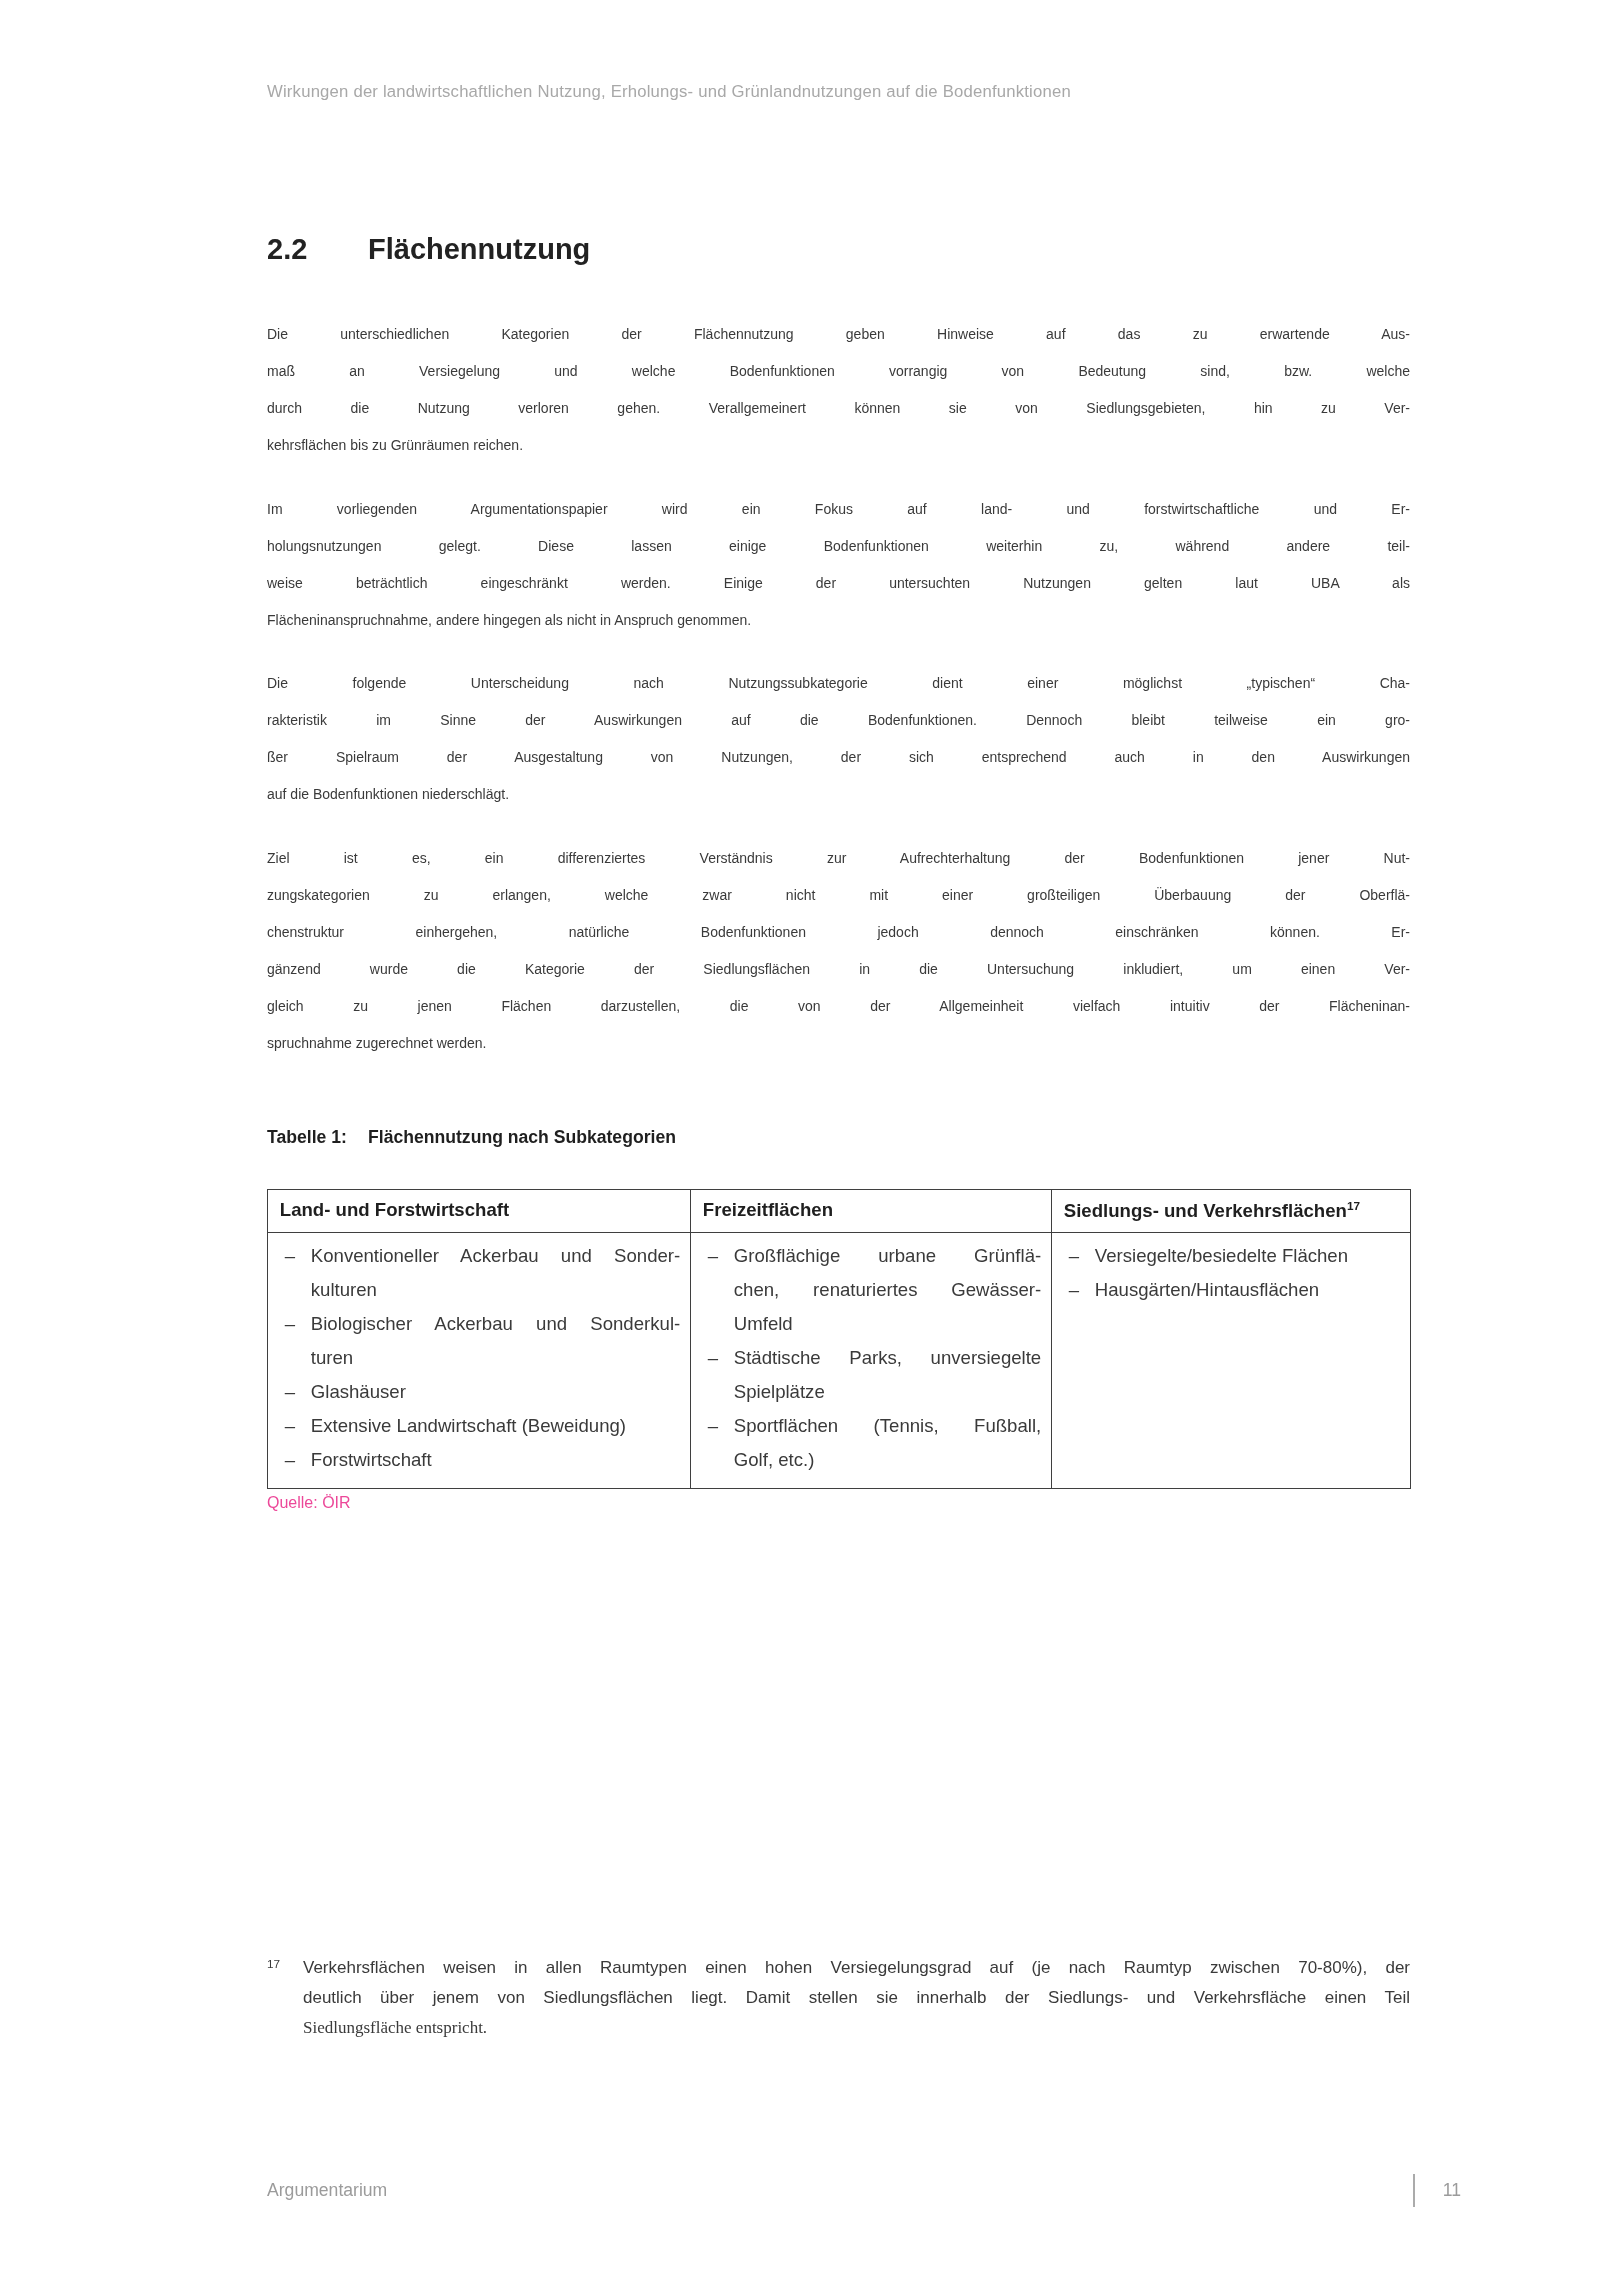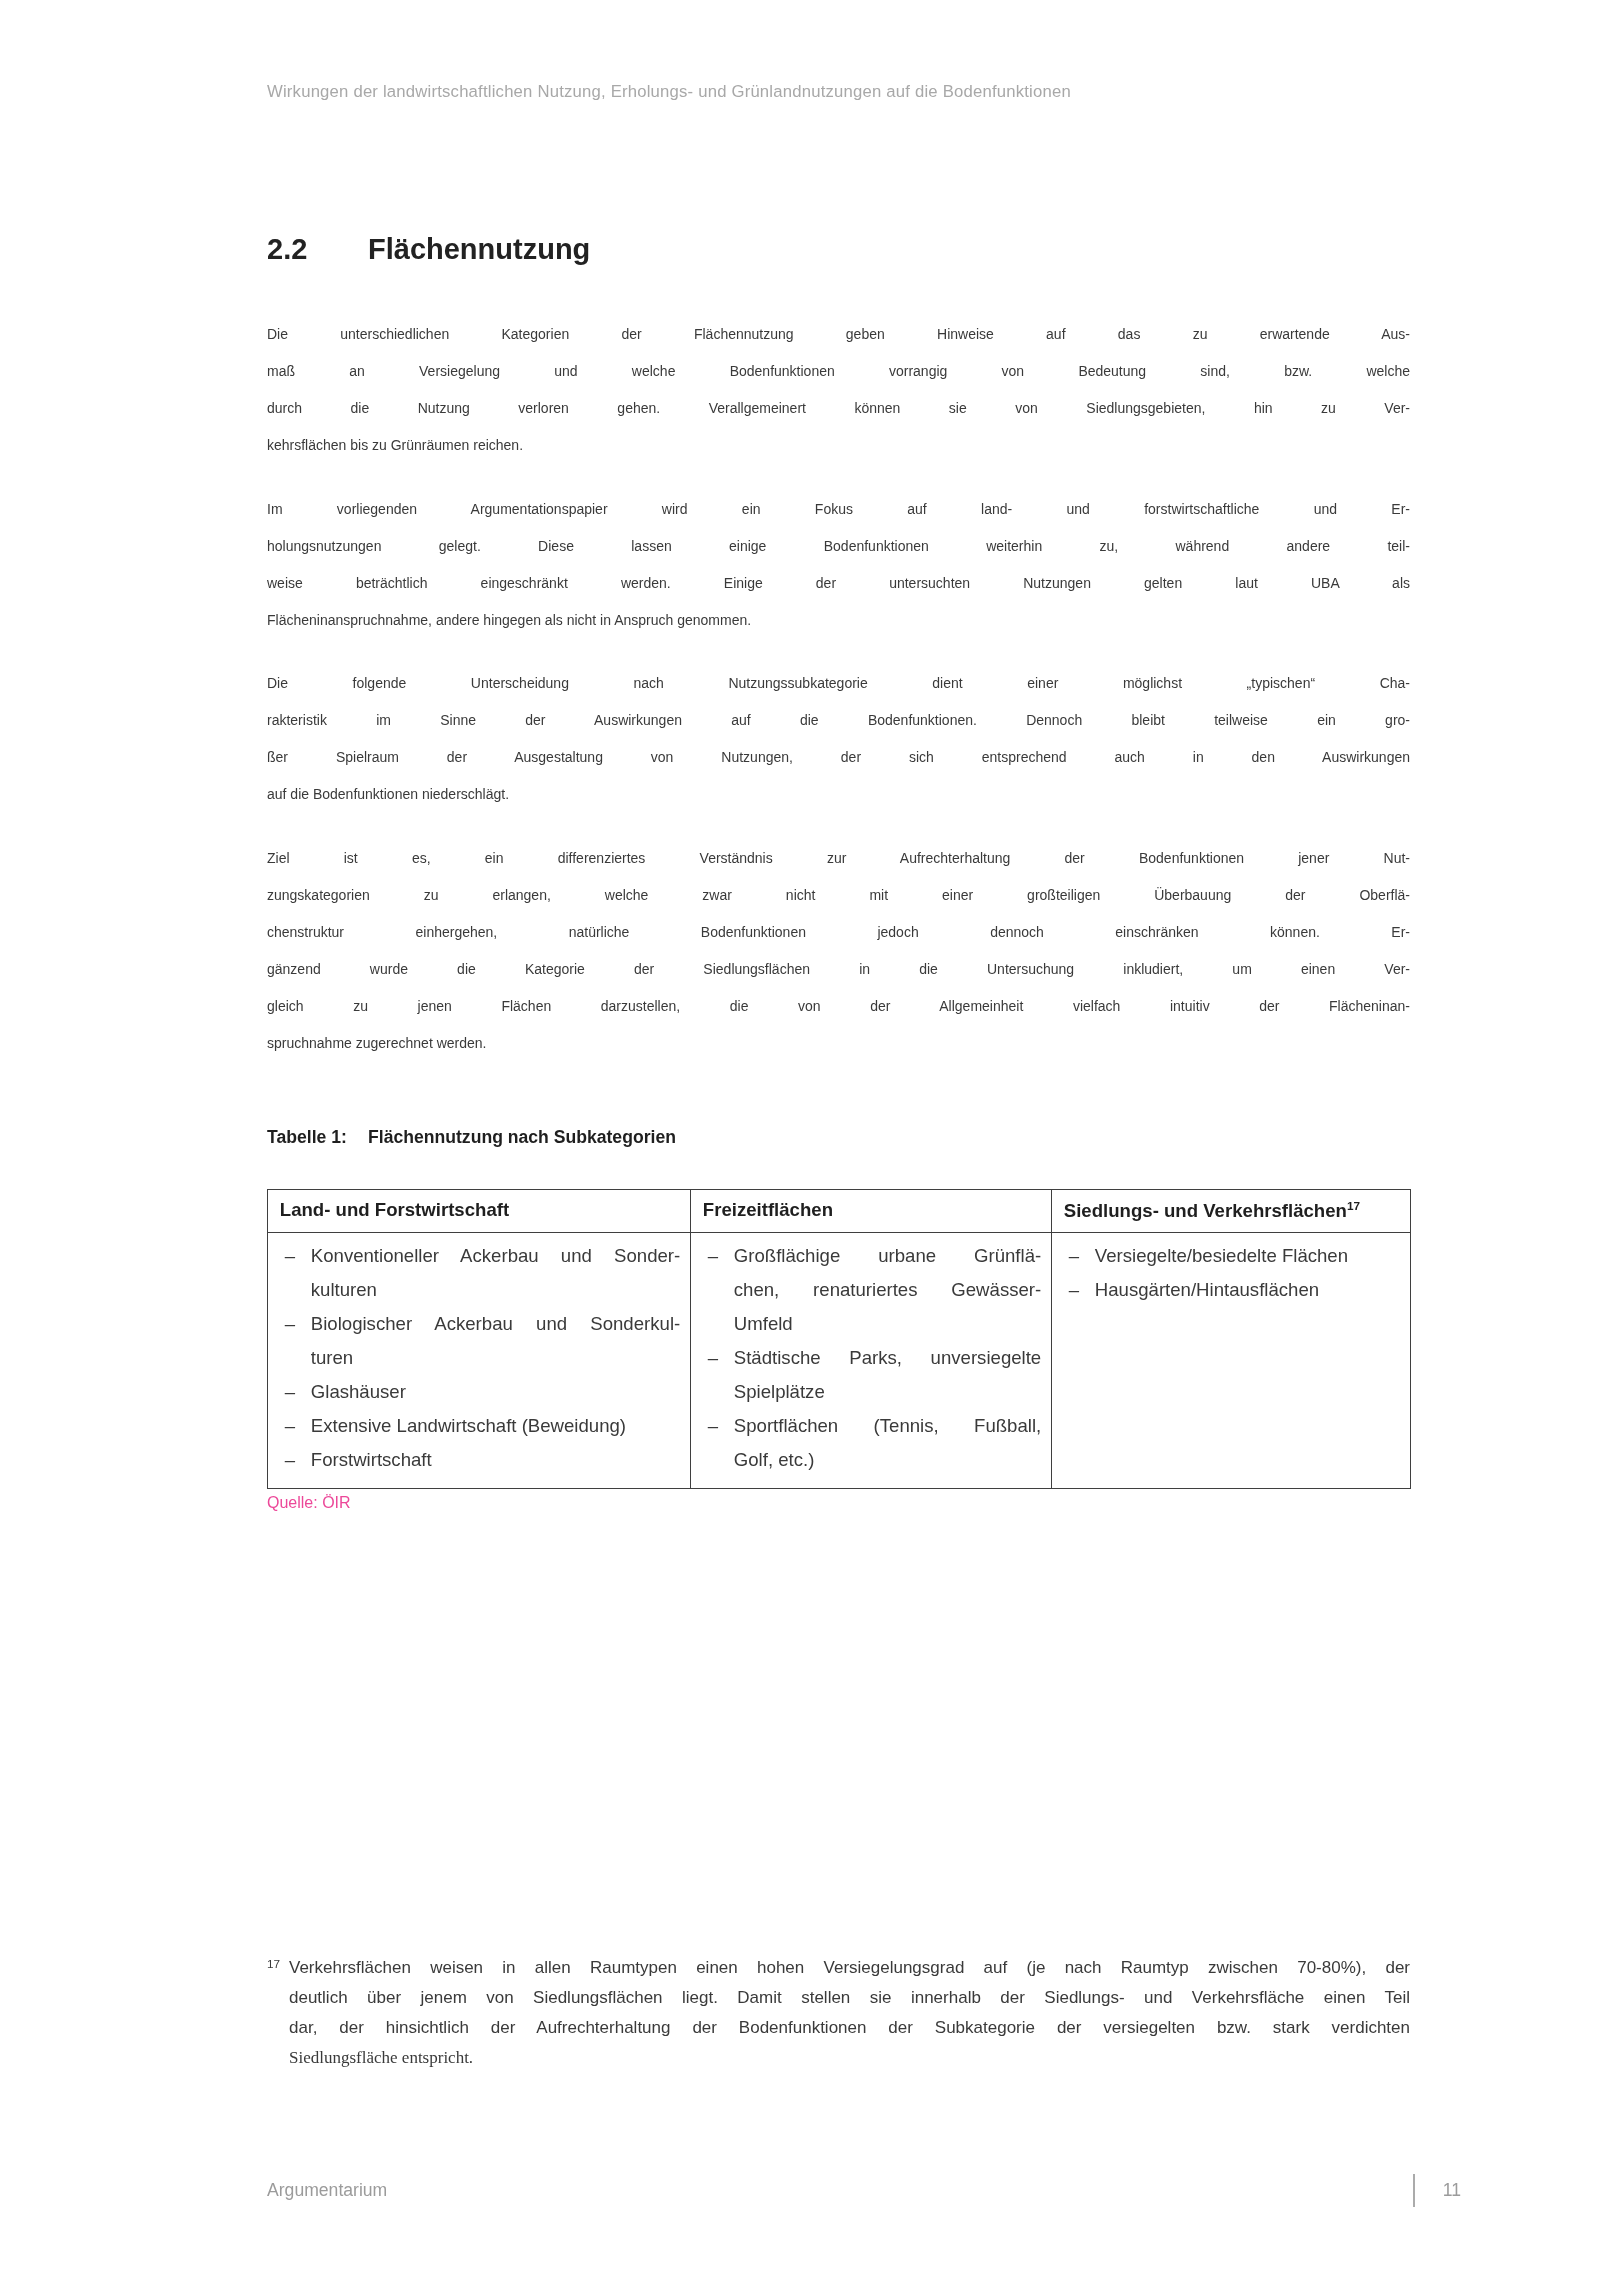--- a/index.html
+++ b/index.html
@@ -53,21 +53,21 @@
   .subcat-table ul{margin:0;padding:0;list-style:none;line-height:34px;}
   .subcat-table li{position:relative;padding-left:33px;}
   .subcat-table li .dash{position:absolute;left:6.9px;top:0;}
   .il{text-align:justify;text-align-last:justify;}
   .il.last{text-align:left;text-align-last:left;}
   
   .source{position:absolute;top:1494px;left:267px;font-size:16px;color:#ec4899;}
   
   .footnote{position:absolute;top:1953px;left:267px;width:1143px;font-size:17px;line-height:30px;color:#3a3a3a;}
   .fn-marker{position:absolute;left:0;top:-3.9px;font-size:11.8px;}
-  .fn-body{margin-left:22px;}
+  .fn-body{margin-left:36px;}
   .fn-ln{text-align:justify;text-align-last:justify;}
   .fn-ln.last{text-align:left;text-align-last:left;font-family:Liberation Serif, serif;}
   
   .footer{
     position:absolute;top:2174px;left:267px;width:1194px;
     display:flex;justify-content:space-between;align-items:center;
     font-size:17.6px;color:#9b9b9b;
   }
   .footer-right{display:flex;align-items:center;gap:27.4px;text-align:center;}
   .footer-bar{width:2px;height:33px;background:#ababab;}
@@ -194,21 +194,20 @@
       </tbody>
   </table>
 
   <div class="source">Quelle: ÖIR</div>
 
   <div class="footnote">
     <span class="fn-marker">17</span>
     <div class="fn-body" id="footnote-body">
         <div class="fn-ln">Verkehrsflächen weisen in allen Raumtypen einen hohen Versiegelungsgrad auf (je nach Raumtyp zwischen 70-80%), der</div>
         <div class="fn-ln">deutlich über jenem von Siedlungsflächen liegt. Damit stellen sie innerhalb der Siedlungs- und Verkehrsfläche einen Teil</div>
-        <div class="fn-ln">dar, der hinsichtlich der Aufrechterhaltung der Bodenfunktionen der Subkategorie der versiegelten bzw. stark verdichten</div>
         <div class="fn-ln last">Siedlungsfläche entspricht.</div>
       </div>
   </div>
 
   <div class="footer">
     <span class="footer-left">Argumentarium</span>
     <span class="footer-right">
       <span class="footer-bar"></span>
       <span class="footer-num">11</span>
     </span>

